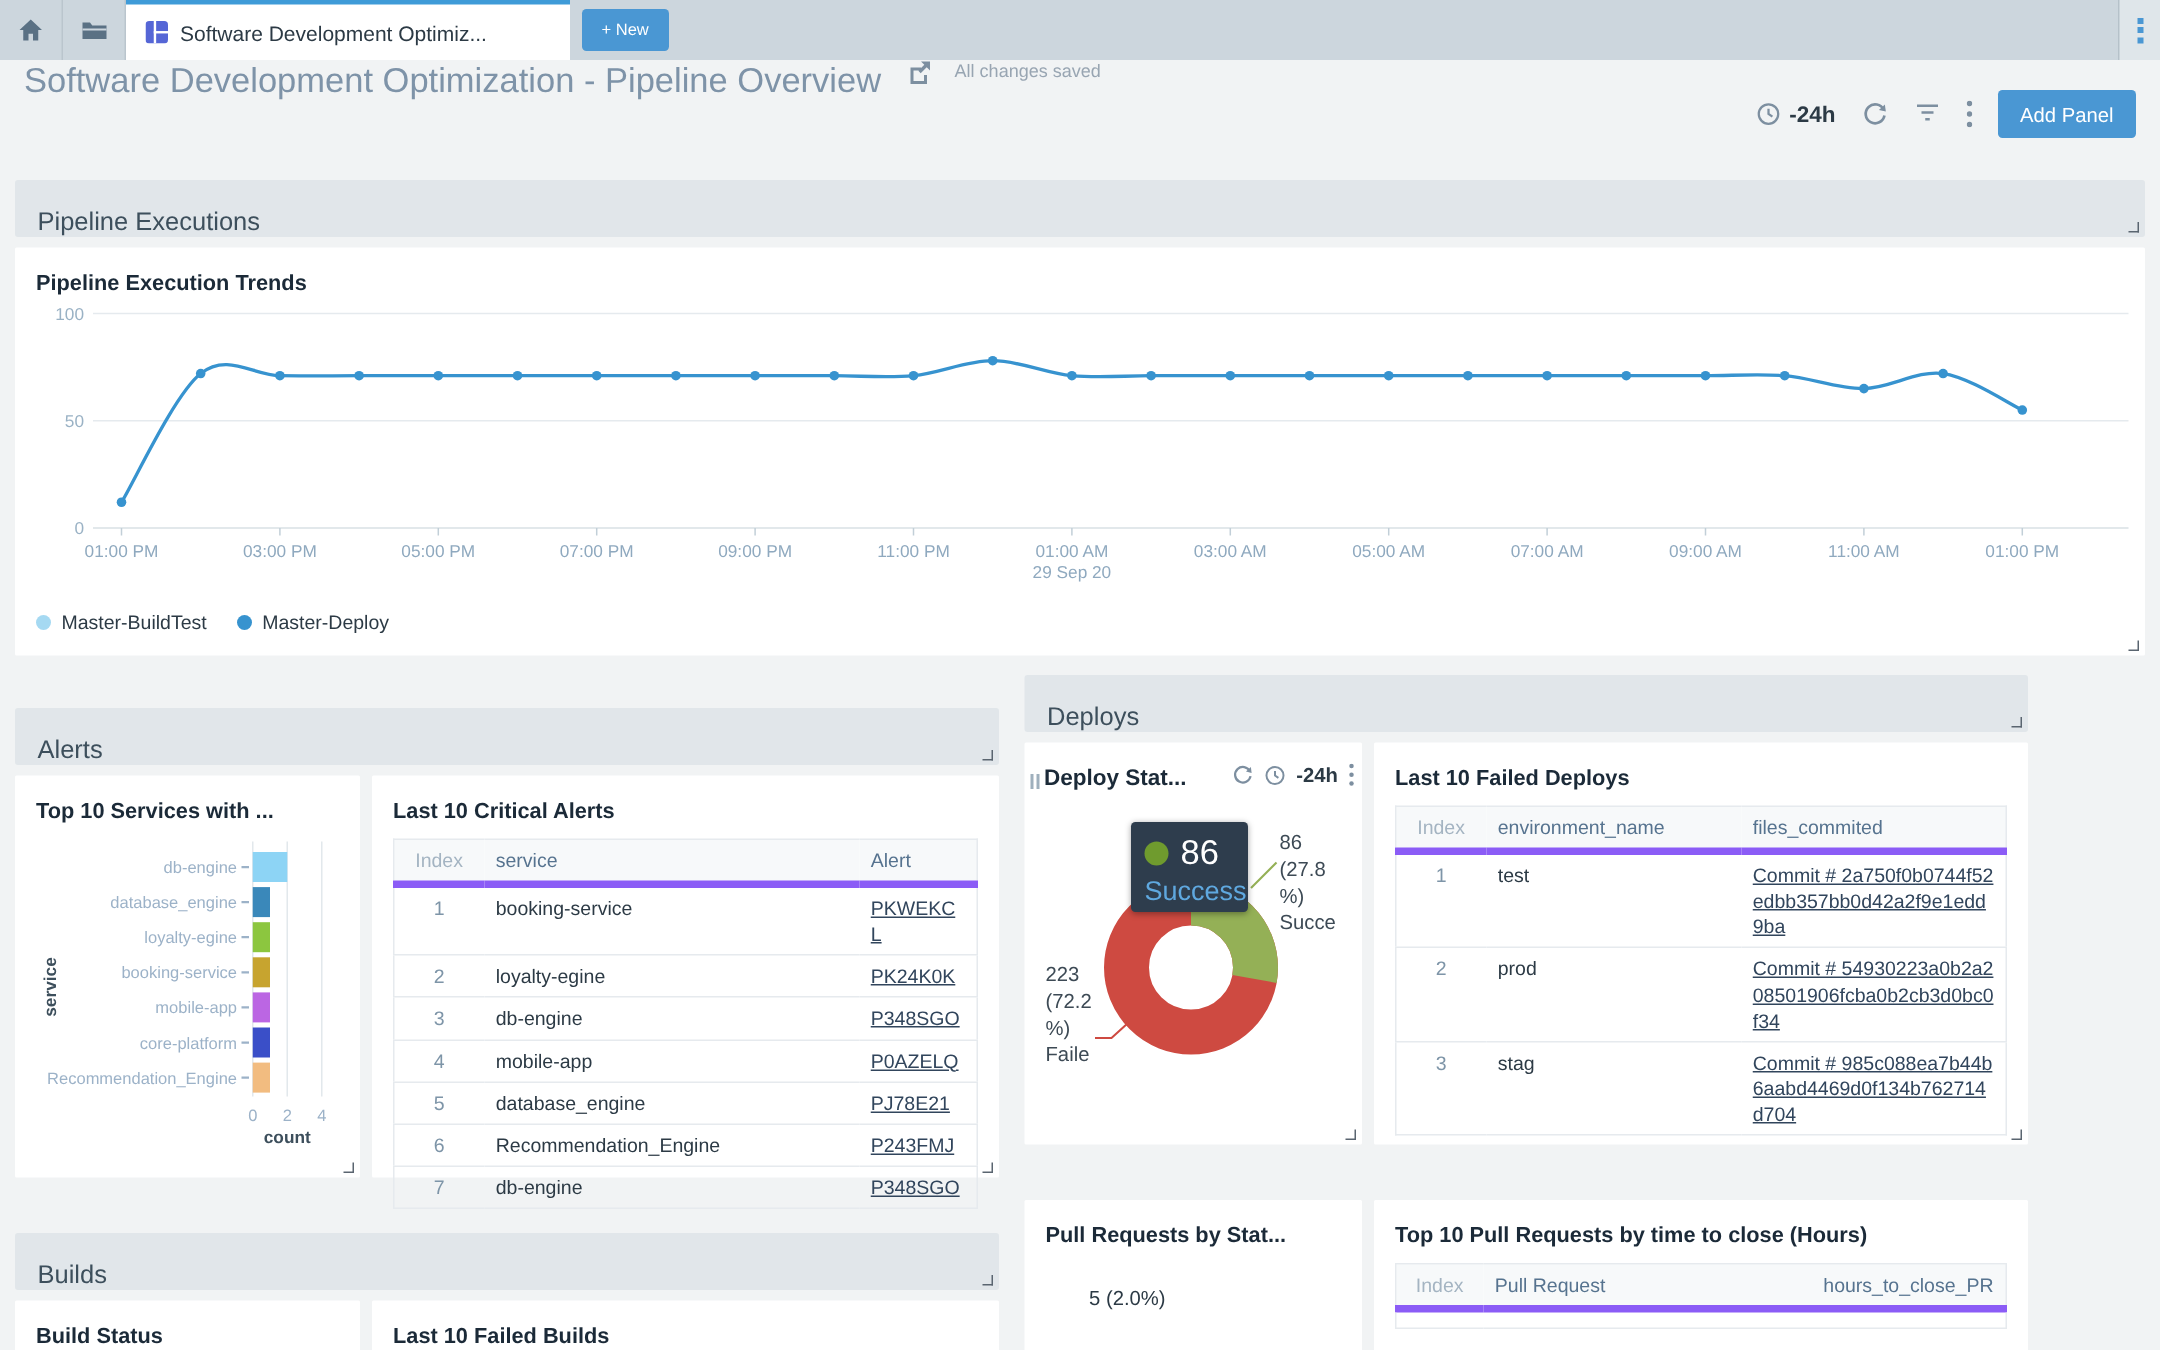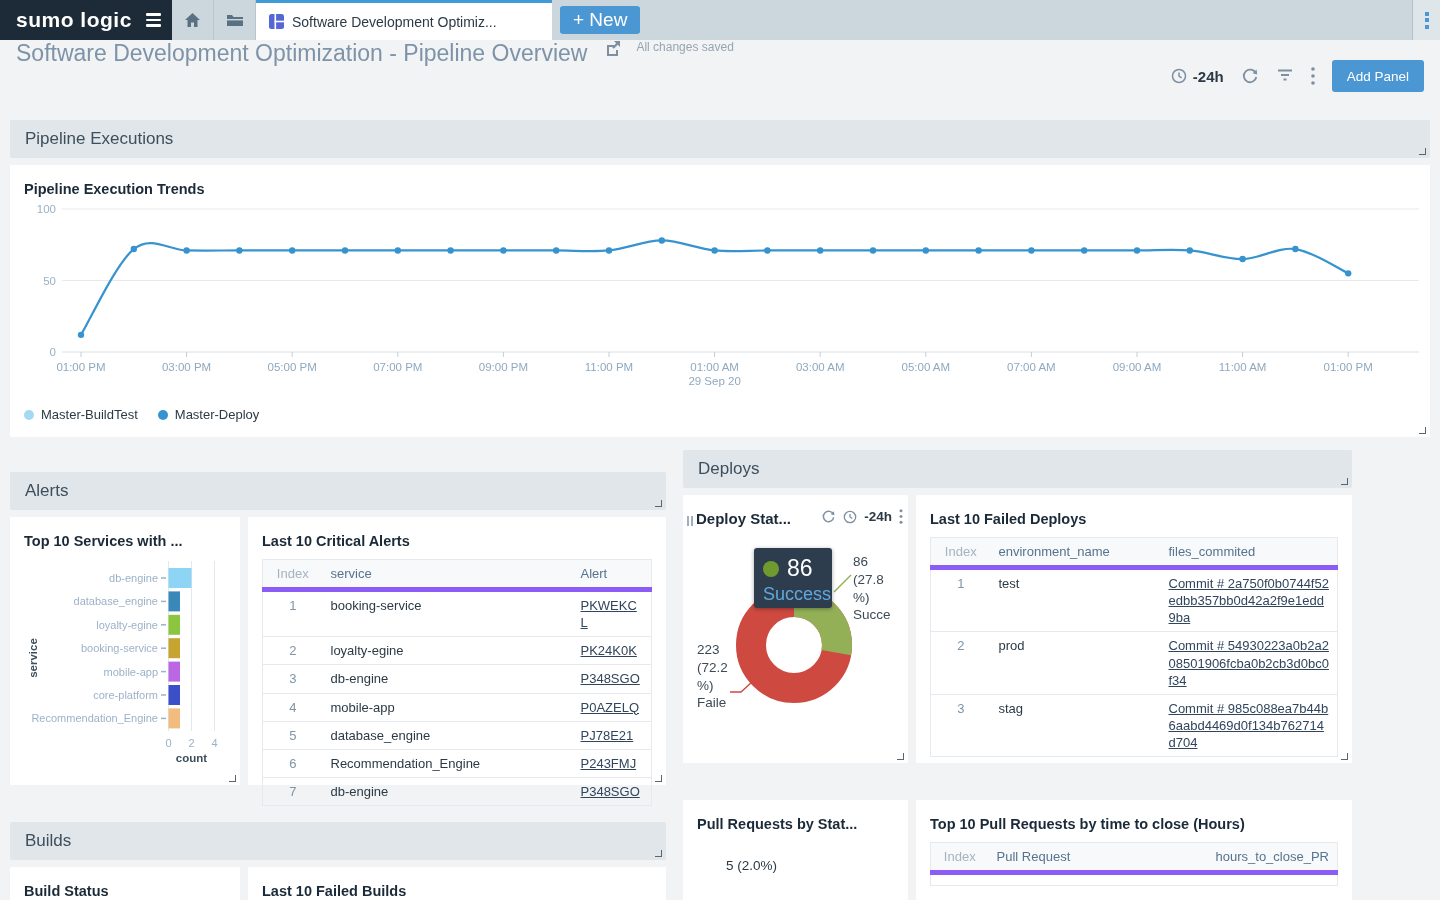--- a/index.html
+++ b/index.html
@@ -7,39 +7,39 @@
     font-family:"Liberation Sans", sans-serif; }
 
   
   .topbar { display:flex; align-items:stretch; height:40px; background:#ccd6dd; }
   .logo-block { display:flex; align-items:center; gap:14px; background:#1d2a38; padding:0 16px; width:172px; flex:none; }
   .logo-text { color:#fff; font-size:21px; font-weight:bold; letter-spacing:.5px; white-space:nowrap; }
   .hamburger { display:flex; flex-direction:column; gap:3px; cursor:pointer; }
   .hamburger span{ display:block; width:15px; height:2.5px; background:#fff; border-radius:1px;}
   .icon-tab { width:42px; display:flex; align-items:center; justify-content:center; border-right:1px solid #bac5cd; cursor:pointer; }
   .tab-active { display:flex; align-items:center; gap:8px; background:#fff; border-top:3px solid #3f9bd8; padding:0 13px; width:296px; font-size:14px; color:#2c3a45; cursor:pointer; white-space:nowrap; overflow:hidden; }
-  .btn-new { margin:6px 0 6px 8px; height:28px; padding:0 13px; background:#4a97d3; color:#fff; border:none; border-radius:3px; font-size:19px; font-family:inherit; cursor:pointer; }
+  .btn-new { margin:6px 0 6px 8px; height:28px; padding:0 13px; background:#4a97d3; color:#fff; border:none; border-radius:3px; font-size:11px; font-family:inherit; cursor:pointer; }
   .topbar-spacer { flex:1; }
   .tab-kebab { width:28px; display:flex; flex-direction:column; align-items:center; justify-content:center; gap:2.5px; background:#dfe6ea; border-left:1px solid #b5c1c9; cursor:pointer; }
   .tab-kebab i { width:4px; height:4px; background:#4a97d3; display:block; }
 
   
   .page-header { display:flex; height:72px; padding:0 16px; background:#f1f3f4; }
   .page-title { font-size:23px; font-weight:400; color:#7e93a8; white-space:nowrap; }
   .share-icon { margin-left:18px; display:flex; cursor:pointer; }
   .saved-status { margin-left:14px; font-size:12px; color:#98a5b2; }
   .ph-right { margin-left:auto; display:flex; align-items:center; gap:17px; }
   .time-chip { display:flex; align-items:center; gap:6px; cursor:pointer; }
   .time-range { font-size:15px; font-weight:bold; color:#2c3a45; }
   .ph-icon { display:flex; cursor:pointer; }
   .btn-add-panel { background:#4a97d3; color:#fff; border:none; border-radius:3px; height:32px; padding:0 15px; font-size:13.5px; font-family:inherit; cursor:pointer; }
 
   
   .dash { padding:8px 10px 0; }
-  .section-bar { position:relative; height:38px; display:flex; align-items:center; padding:0 15px; background:#e1e6ea; border-radius:2px; font-size:17px; color:#3d4f5c; margin-bottom:7px; }
+  .section-bar { position:relative; height:38px; display:flex; align-items:flex-end; padding:0 15px; background:#e1e6ea; border-radius:2px; font-size:17px; color:#3d4f5c; margin-bottom:7px; }
   .corner { position:absolute; right:4px; bottom:3px; width:7px; height:7px; border-right:1.5px solid #5a6570; border-bottom:1.5px solid #5a6570; }
   .panel { position:relative; background:#fff; border-radius:1px; }
   .panel-title { font-size:14.5px; font-weight:bold; color:#1b2a38; padding:16px 14px 0; white-space:nowrap; overflow:hidden; }
   .panel-pipeline { height:272px; margin-bottom:13px; }
   .dash-row { display:flex; gap:17px; margin-bottom:15px; }
   .col-left { width:656px; flex:none;margin-top:22px; }
   .col-right { width:669px; flex:none; }
   .panel-row { display:flex; gap:8px; }
   .panel-services { width:230px; height:268px; flex:none; }
   .panel-alerts-table { flex:1; height:268px; }
@@ -81,28 +81,20 @@
 
   .partial-metric { margin:20px 0 0 18px; font-size:13.5px; color:#2c3a45; line-height:1.4; }
   .pr-partial { margin:26px 0 0 43px; font-size:13.5px; color:#2c3a45; }
 
   svg text { font-family:"Liberation Sans", sans-serif; }
 </style>
 </head>
 <body>
 
 <div class="topbar">
-  <div class="logo-block">
-    <span class="logo-text">sumo logic</span>
-    <span class="hamburger">
-        <span></span>
-        <span></span>
-        <span></span>
-      </span>
-  </div>
   <div class="icon-tab">
     <svg width="17" height="16" viewBox="0 0 17 16">
         <path d="M8.5 1 L16 8 H13.5 V15 H10 V10.5 H7 V15 H3.5 V8 H1 Z" fill="#5a7184"></path>
       </svg>
   </div>
   <div class="icon-tab">
     <svg width="18" height="15" viewBox="0 0 18 15">
         <path d="M1 2 h5 l1.5 2 H17 v9 H1 Z" fill="#5a7184"></path>
         <path d="M1 6 h16 v1.4 H1 Z" fill="#ccd6dd"></path>
       </svg>

